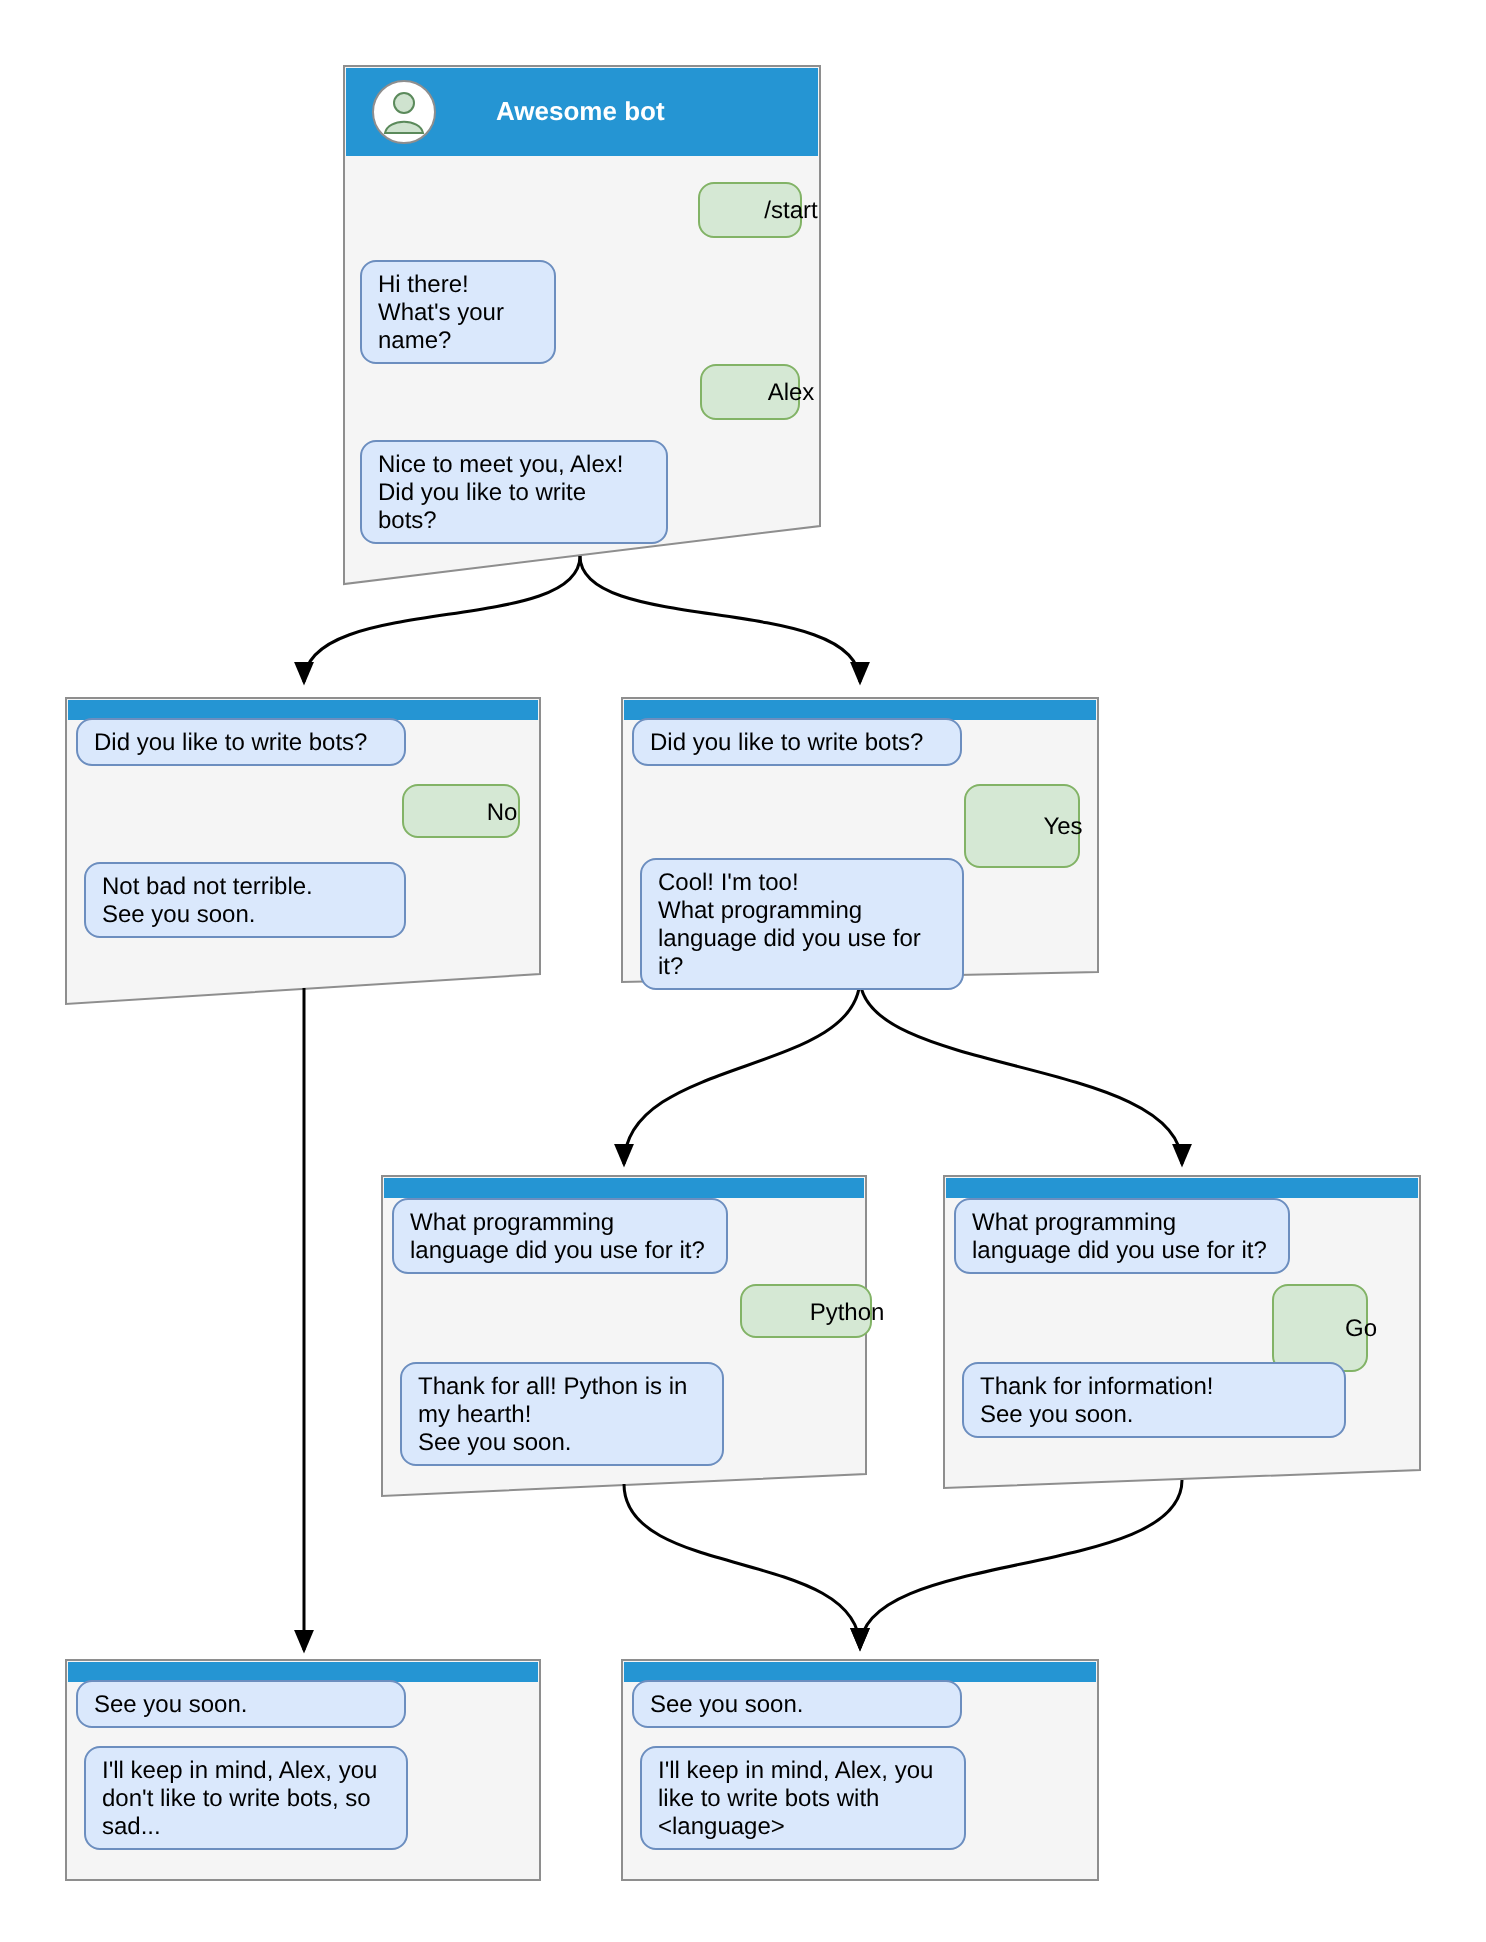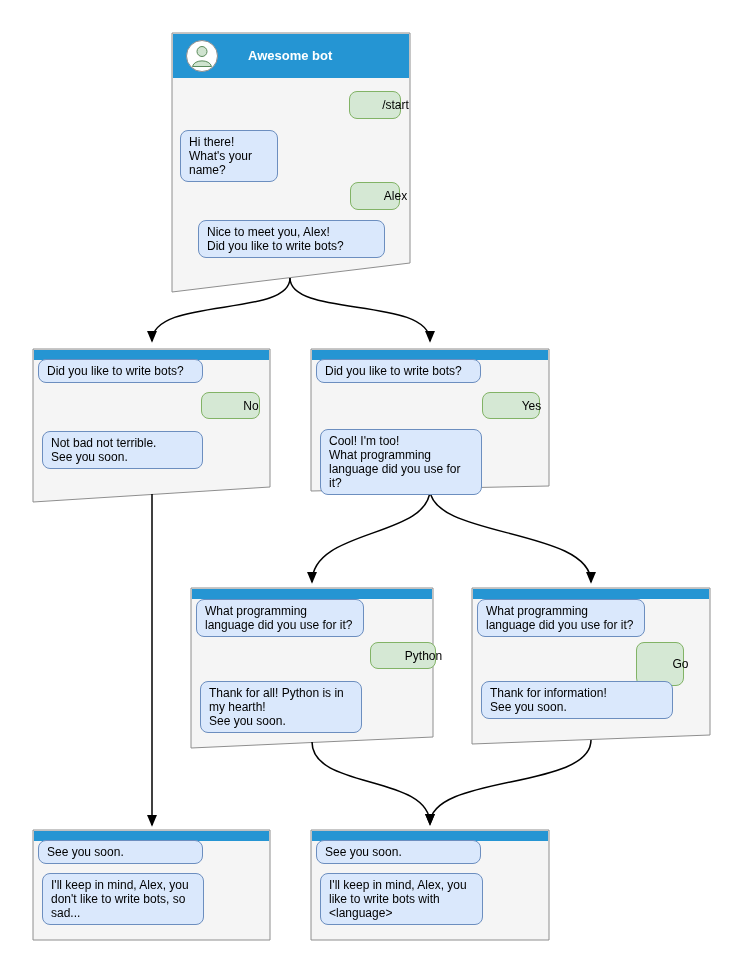--- a/index.html
+++ b/index.html
@@ -62,30 +62,30 @@
       <circle cx="17" cy="12.5" r="5" fill="#cfe3cf" stroke="#5b8a5b"></circle>
       <path d="M7.5,27.5 C9,20 25,20 26.5,27.5 Z" fill="#cfe3cf" stroke="#5b8a5b"></path>
     </svg>
   </div>
   <div class="win-title" style="left:248px;top:48px;">Awesome bot</div>
 
   <div class="bubble user" style="left:349px;top:91px;width:52px;height:28px;">/start</div>
   <div class="bubble bot" style="left:180px;top:130px;width:98px;">Hi there!
 What's your name?</div>
   <div class="bubble user" style="left:350px;top:182px;width:50px;height:28px;">Alex</div>
-  <div class="bubble bot" style="left:180px;top:220px;width:187px;margin-left:18px;">Nice to meet you, Alex!
+  <div class="bubble bot" style="left:180px;top:220px;width:154px;">Nice to meet you, Alex!
 Did you like to write bots?</div>
 
   <div class="bubble bot" style="left:38px;top:359px;width:165px;">Did you like to write bots?</div>
   <div class="bubble user" style="left:201px;top:392px;width:59px;height:27px;">No</div>
   <div class="bubble bot" style="left:42px;top:431px;width:161px;">Not bad not terrible.
 See you soon.</div>
 
   <div class="bubble bot" style="left:316px;top:359px;width:165px;">Did you like to write bots?</div>
-  <div class="bubble user" style="left:482px;top:392px;width:58px;height:27px;">Yes</div>
+  <div class="bubble user" style="left:482px;top:392px;width:58px;height:42px;">Yes</div>
   <div class="bubble bot" style="left:320px;top:429px;width:162px;">Cool! I'm too!
 What programming
 language did you use for it?</div>
 
   <div class="bubble bot" style="left:196px;top:599px;width:168px;">What programming
 language did you use for it?</div>
   <div class="bubble user" style="left:370px;top:642px;width:66px;height:27px;">Python</div>
   <div class="bubble bot" style="left:200px;top:681px;width:162px;">Thank for all! Python is in
 my hearth!
 See you soon.</div>

